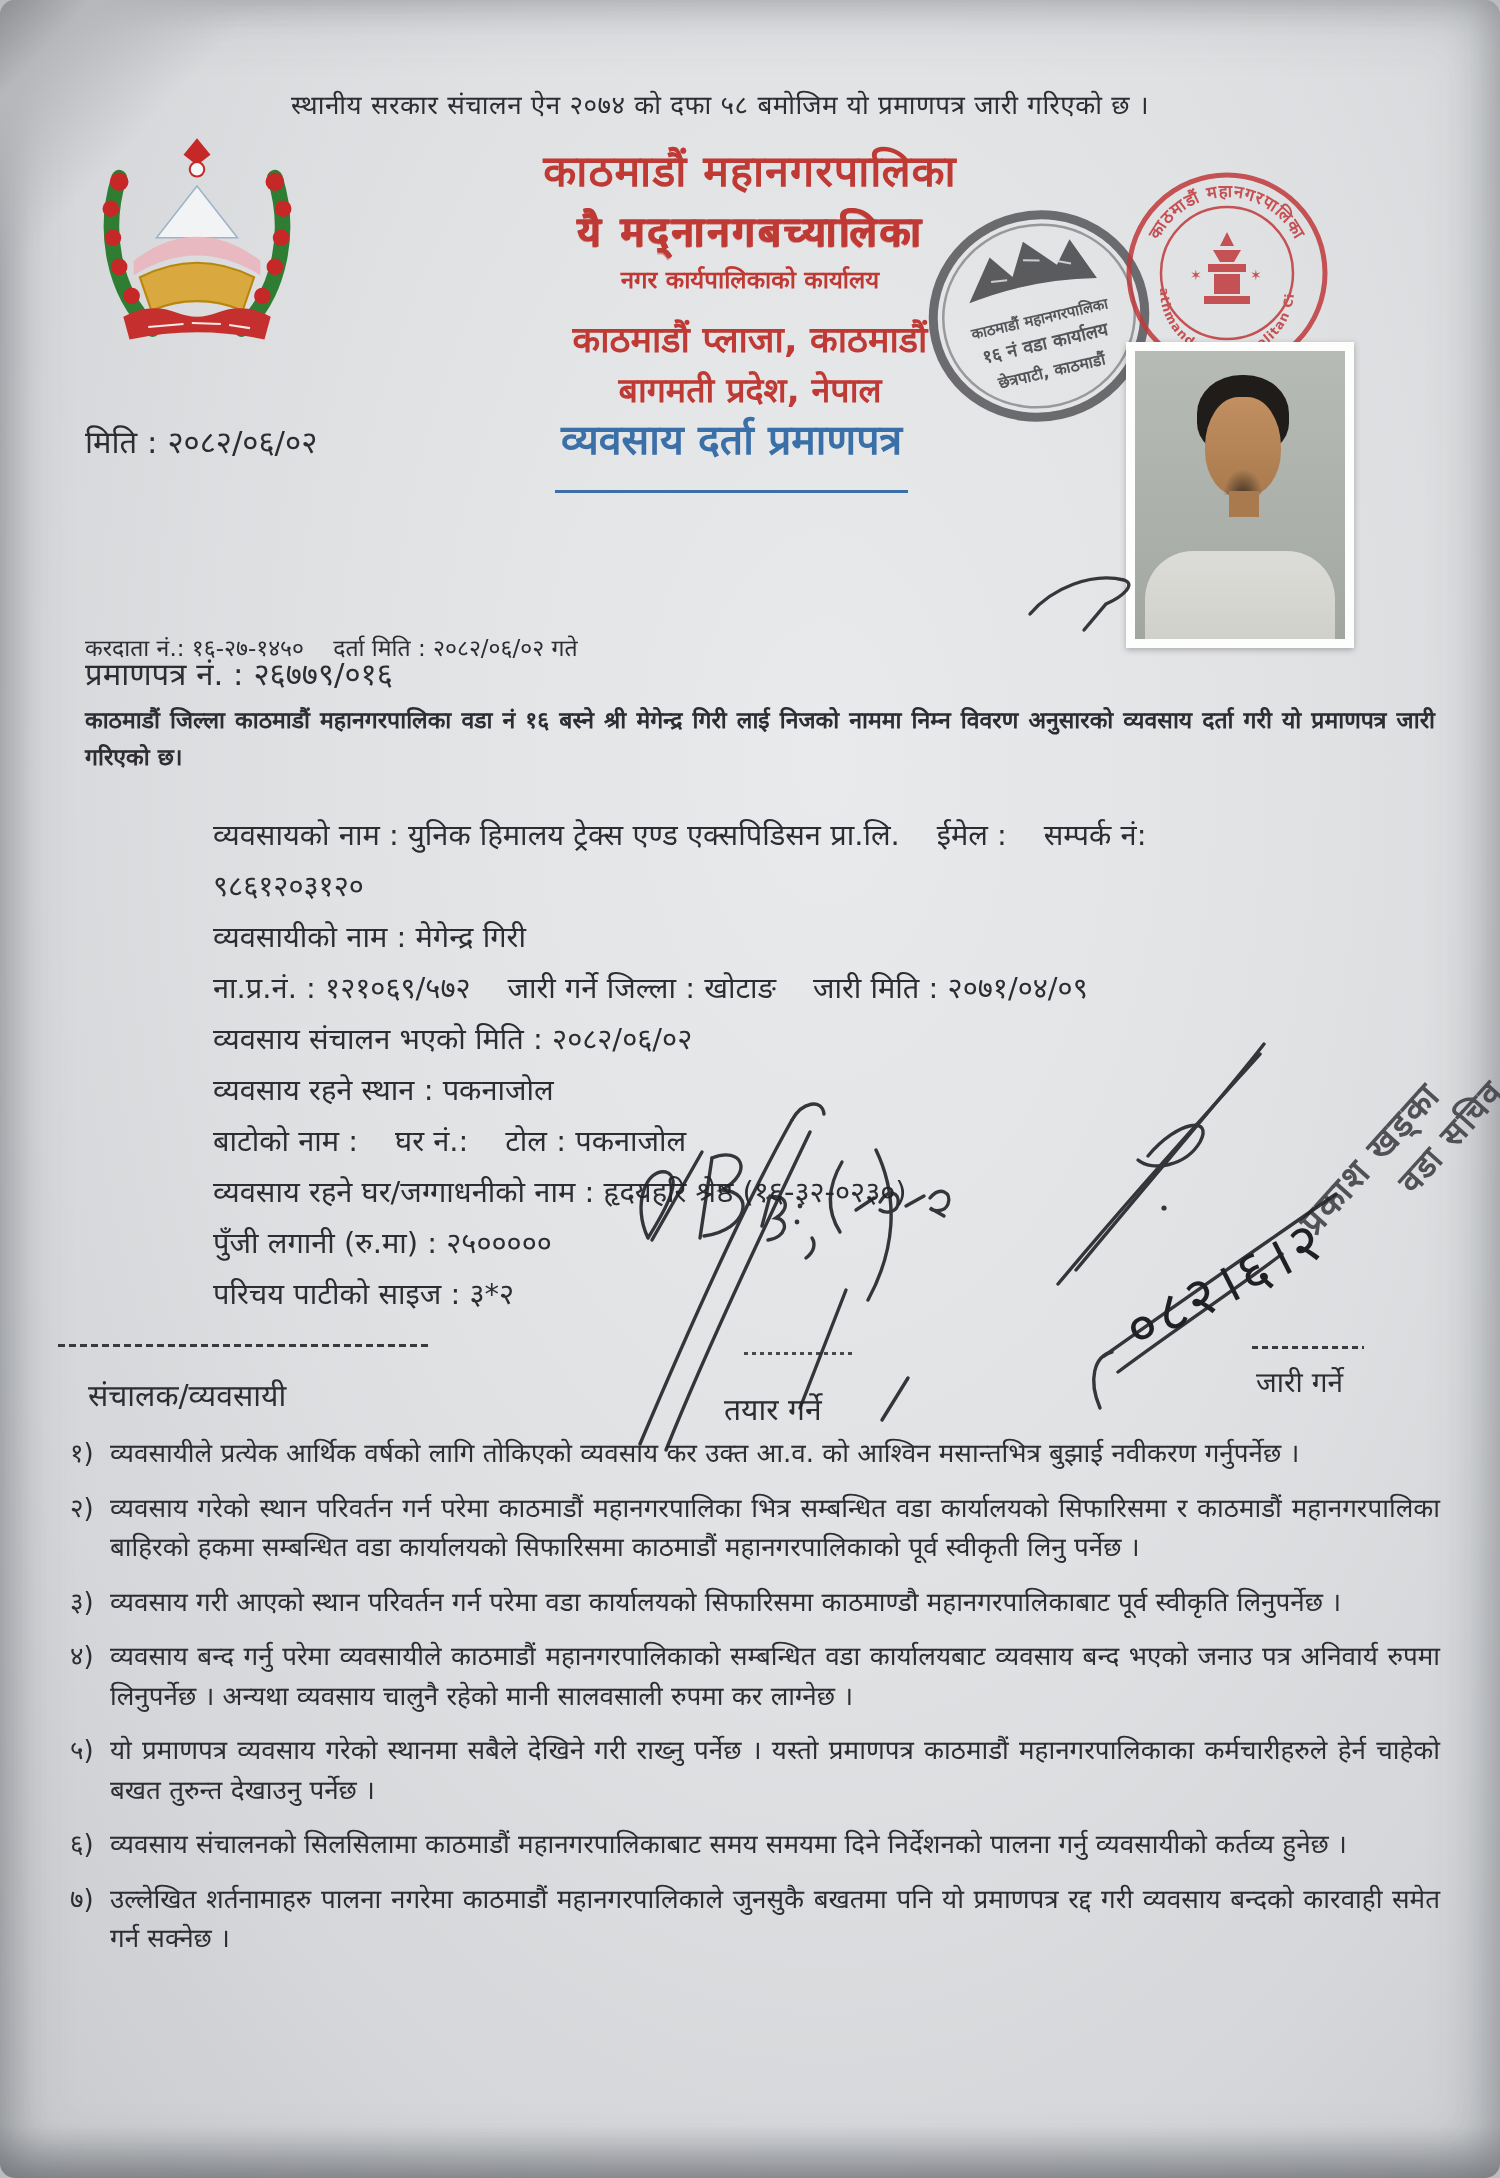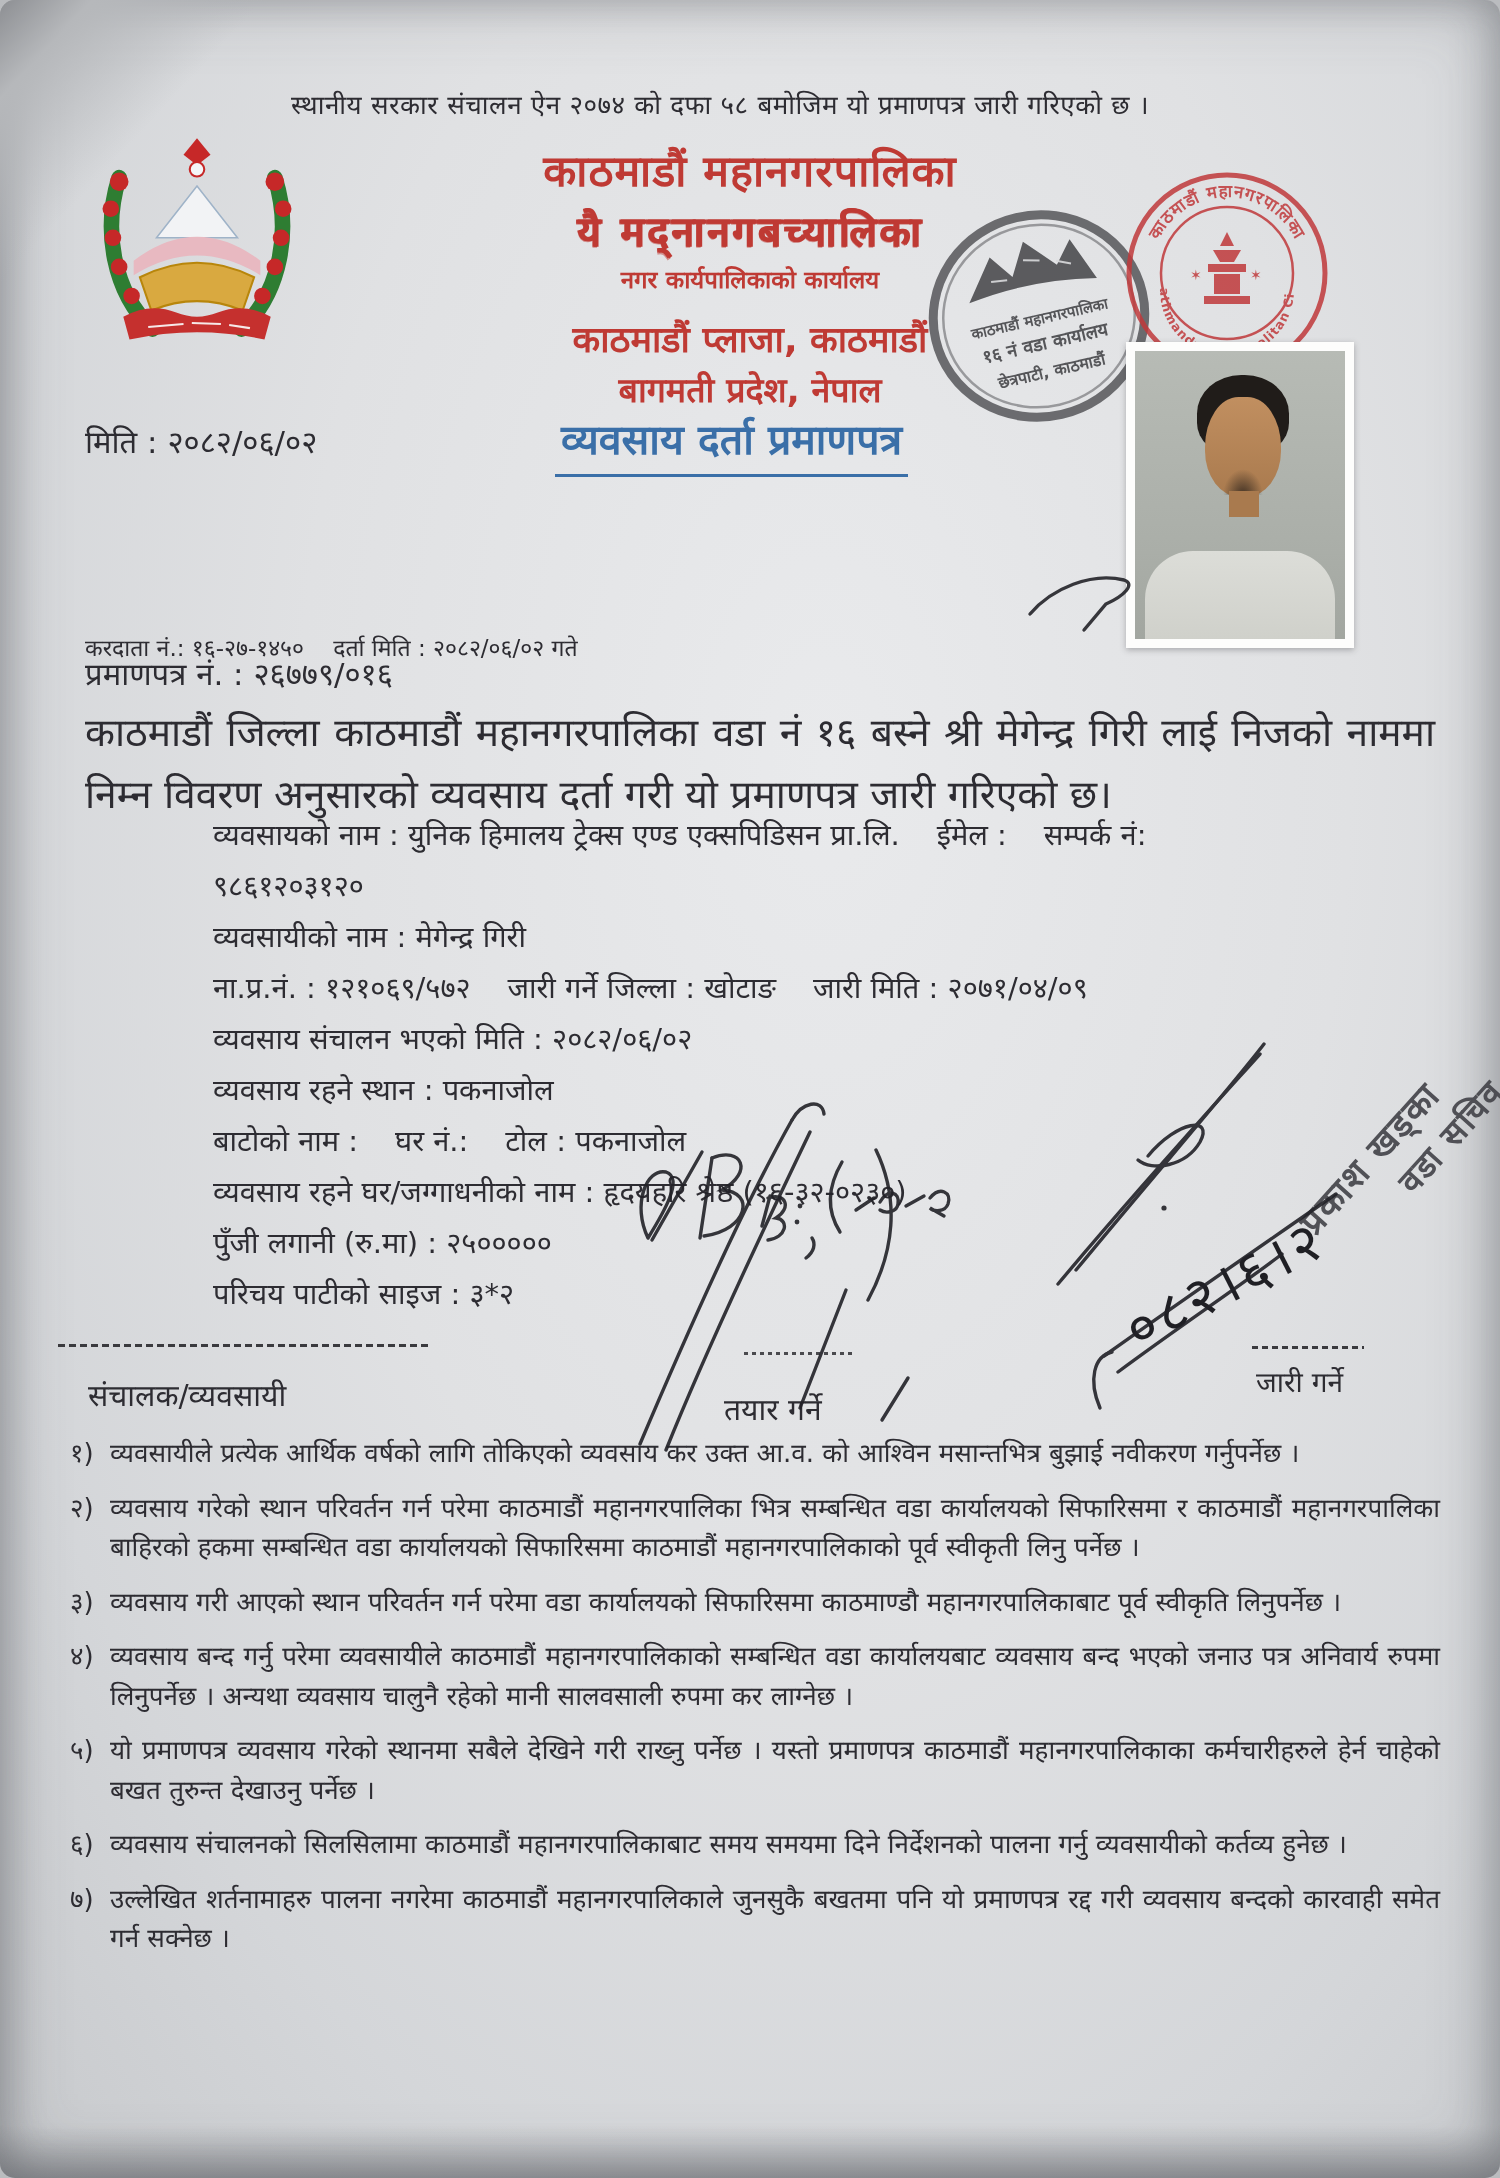--- a/index.html
+++ b/index.html
@@ -22,25 +22,25 @@
   .act-line{top:86px;font-size:26px;letter-spacing:.5px;left:-60px;}
   .h-muni{top:140px;font-size:43px;font-weight:bold;letter-spacing:1px;}
   .h-styl{top:202px;font-size:40px;font-weight:bold;letter-spacing:3px;
           text-shadow:1.5px 0 #bf3a34, 0 1px 0 rgba(191,58,52,.5);transform:scaleY(1.04);}
   .h-office{top:262px;font-size:24px;font-weight:600;}
   .h-plaza{top:314px;font-size:36px;font-weight:600;}
   .h-prov{top:366px;font-size:34px;font-weight:600;}
 
   .date-line{left:85px;top:420px;font-size:31px;}
   .title{left:555px;top:410px;font-size:41px;font-weight:bold;color:#3a6fa8;
-         border-bottom:3.5px solid #3a6fa8;padding:0 6px 8px 6px;}
+         border-bottom:3.5px solid #3a6fa8;padding:0 6px 24px 6px;}
 
   .tax-line{left:85px;top:594px;font-size:23px;margin-top:37px;}
   .cert-line{left:85px;top:652px;font-size:31px;}
-  .body-par{left:85px;top:702px;width:1350px;font-size:39px;line-height:1.6;text-align:justify;}
+  .body-par{left:85px;top:702px;width:1350px;font-size:23px;line-height:1.6;text-align:justify;font-weight:bold;}
 
   .details{left:213px;top:810px;width:1200px;font-size:29px;}
   .details .dl{height:51px;line-height:51px;white-space:pre;}
   .dash-line{left:58px;top:1344px;width:372px;height:3px;
      background:repeating-linear-gradient(90deg,#3a3a3e 0 7px,transparent 7px 11px);}
   .dot-line{left:744px;top:1352px;width:112px;height:3px;
      background:repeating-linear-gradient(90deg,#4a4a4e 0 4px,transparent 4px 8px);}
   .dash-line2{left:1252px;top:1346px;width:112px;height:3px;
      background:repeating-linear-gradient(90deg,#3a3a3e 0 6px,transparent 6px 10px);}
   .lab-op{left:88px;top:1374px;font-size:30px;}

